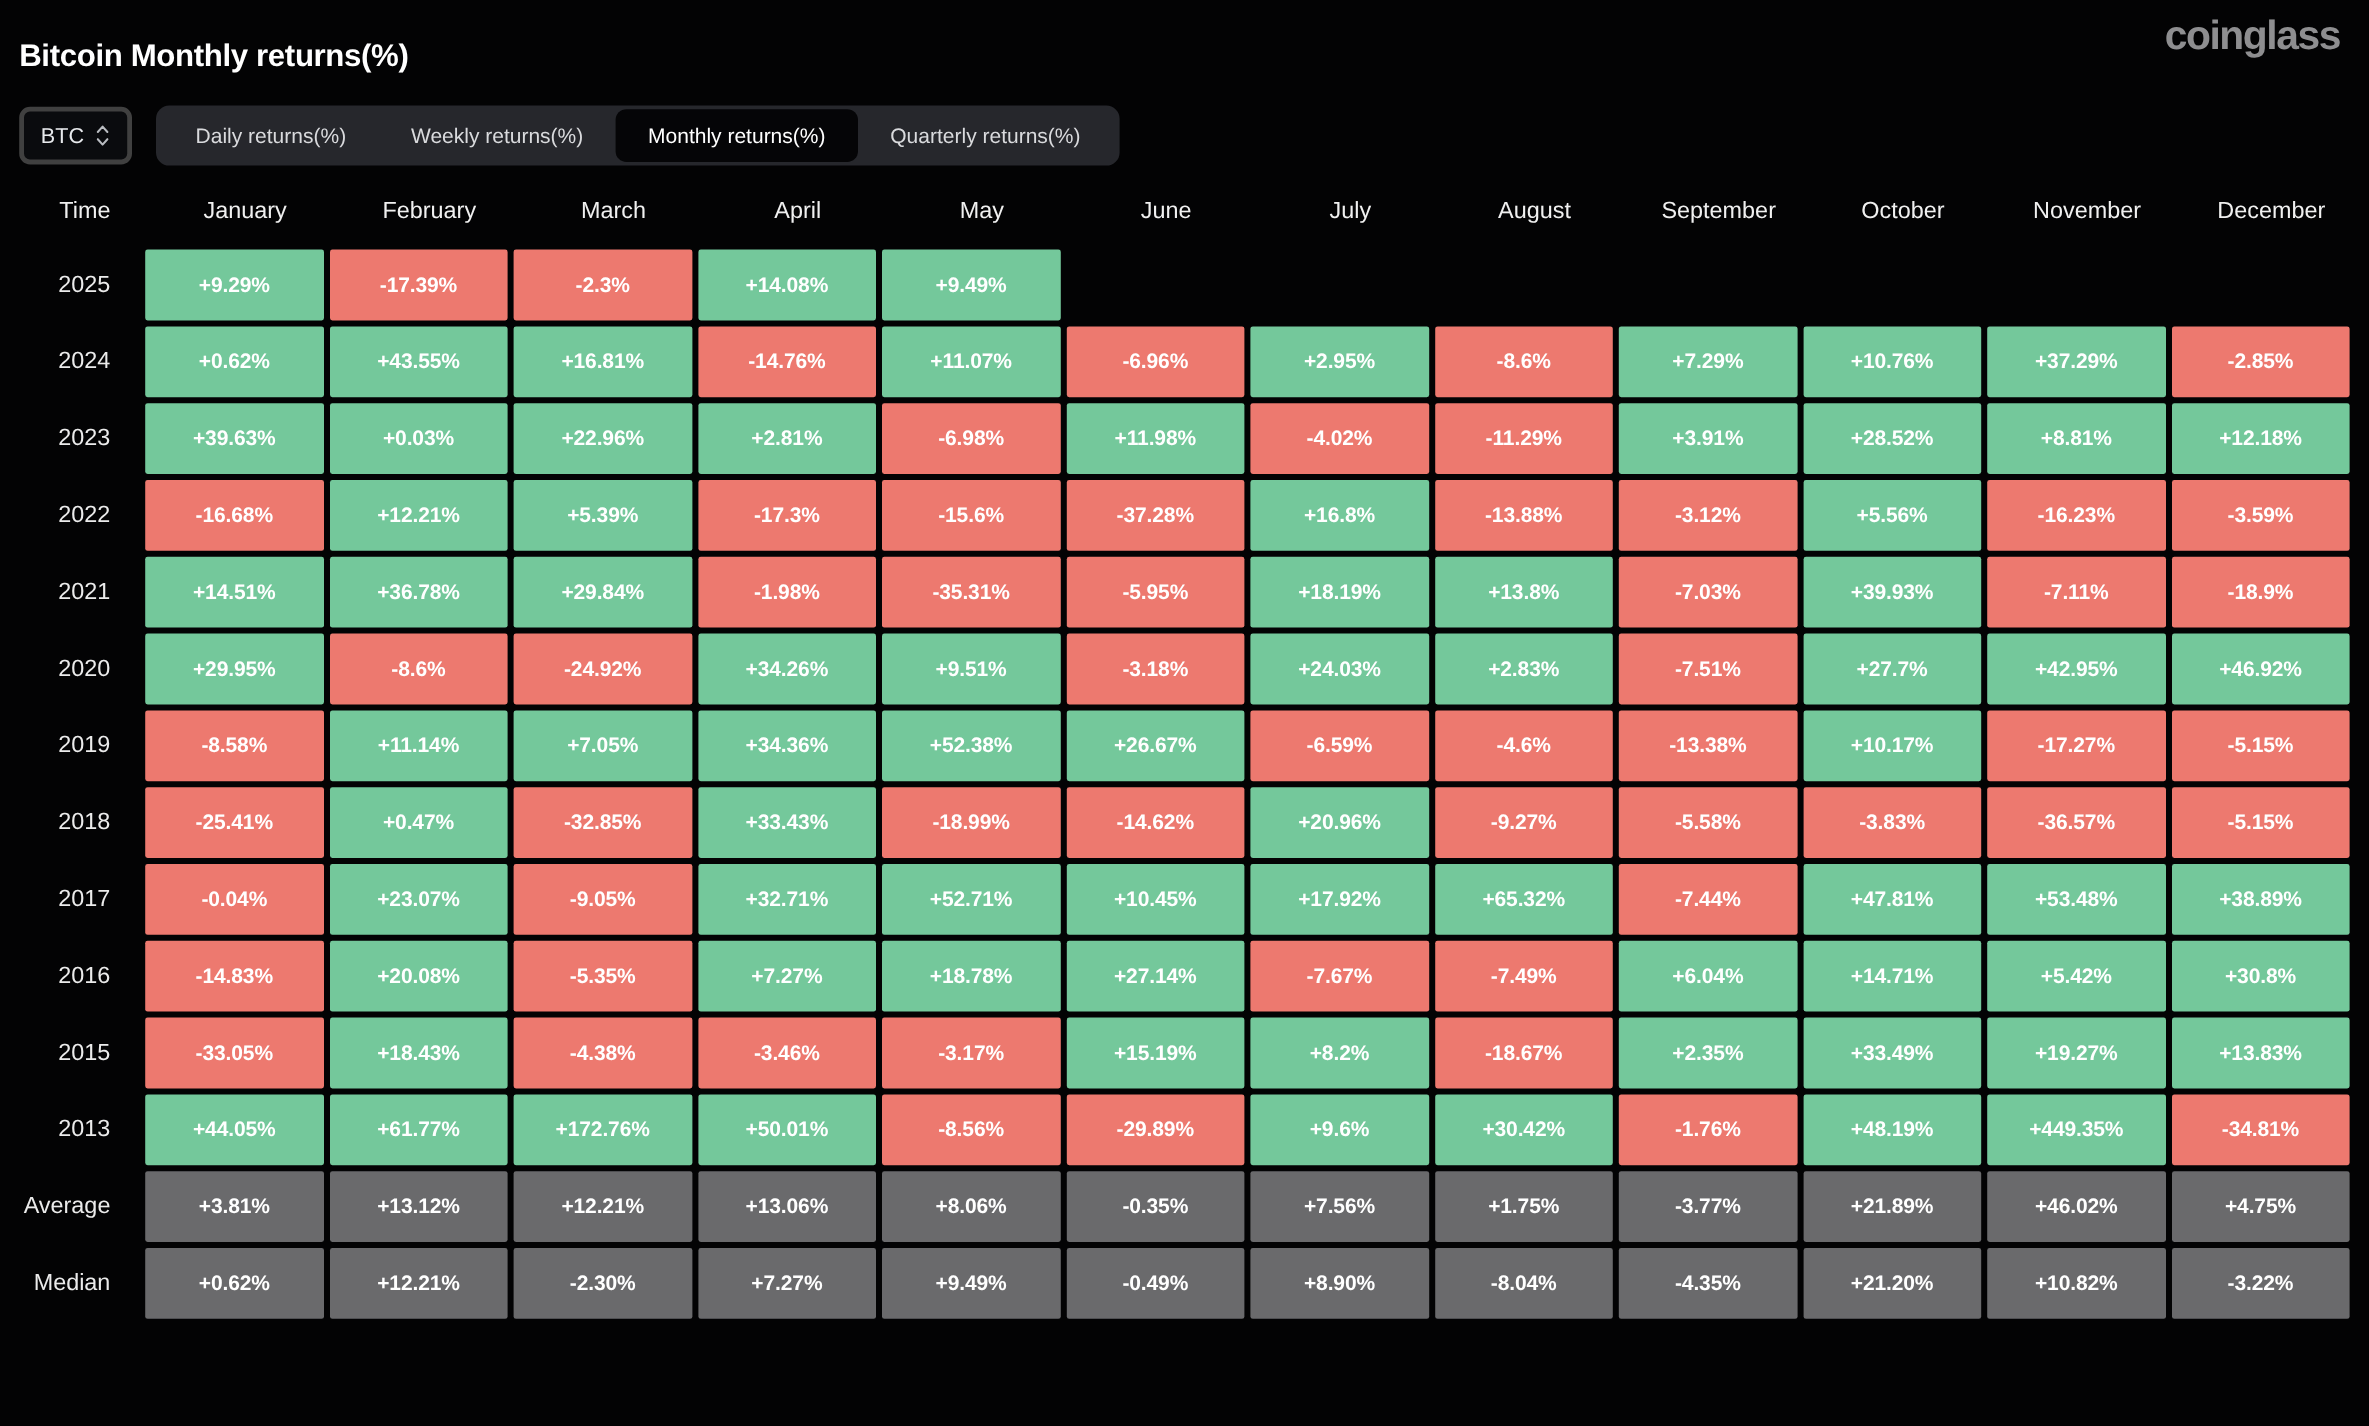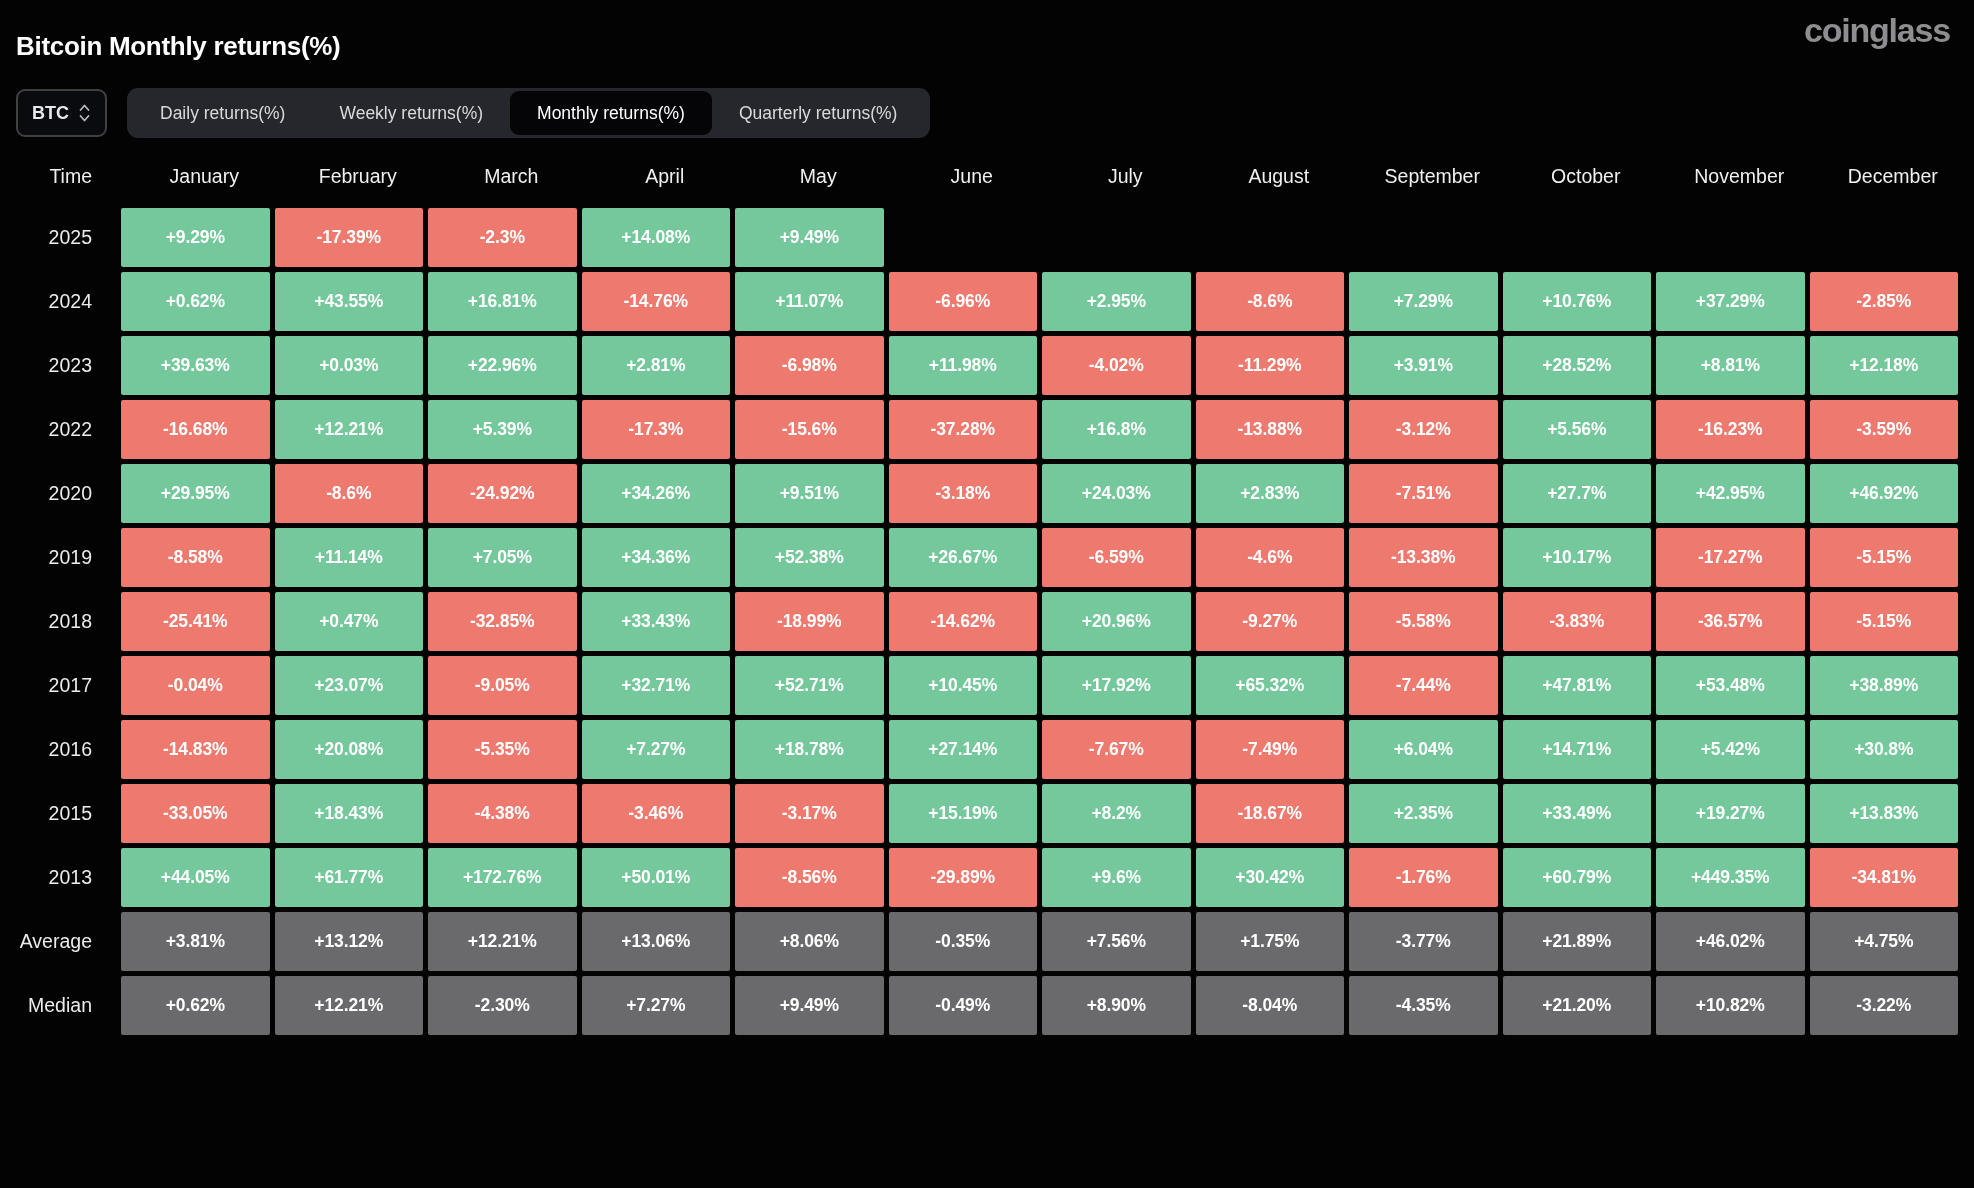--- a/index.html
+++ b/index.html
@@ -20,22 +20,22 @@
   .brand-logo {
     position: absolute; top: 12px; right: 24px;
     color: var(--logo, #8e8e90); font-size: 34px; font-weight: 700;
     letter-spacing: -1.2px; line-height: 36px;
   }
   
   .controls { display: flex; align-items: center; margin: 42px 0 0 16px; height: 50px; }
   .symbol-btn {
     display: inline-flex; align-items: center; justify-content: center; gap: 9px;
     min-width: 86px; height: 48px; padding: 0 14px;
-    background: #0a0b0e; border: 2px solid #404040; border-radius: 9px;
-    color: #e8eaed; font-size: 18px; font-weight: 700; cursor: pointer;
+    background: #0a0b0e; border: 4px solid #404040; border-radius: 9px;
+    color: #e8eaed; font-size: 18px; font-weight: 400; cursor: pointer;
     font-family: inherit;
   }
   .symbol-btn svg { display: block; }
   .tab-bar {
     display: inline-flex; align-items: center;
     margin-left: 20px; height: 50px; padding: 0 6px;
     background: var(--tabbar, #26272c); border-radius: 11px;
   }
   .tab {
     display: inline-flex; align-items: center; justify-content: center;
@@ -169,20 +169,35 @@
         <div class="cell neg">-15.6%</div>
         <div class="cell neg">-37.28%</div>
         <div class="cell pos">+16.8%</div>
         <div class="cell neg">-13.88%</div>
         <div class="cell neg">-3.12%</div>
         <div class="cell pos">+5.56%</div>
         <div class="cell neg">-16.23%</div>
         <div class="cell neg">-3.59%</div>
       </div>
       <div class="grid-row">
+        <div class="row-label">2021</div>
+        <div class="cell pos">+14.51%</div>
+        <div class="cell pos">+36.78%</div>
+        <div class="cell pos">+29.84%</div>
+        <div class="cell neg">-1.98%</div>
+        <div class="cell neg">-35.31%</div>
+        <div class="cell neg">-5.95%</div>
+        <div class="cell pos">+18.19%</div>
+        <div class="cell pos">+13.8%</div>
+        <div class="cell neg">-7.03%</div>
+        <div class="cell pos">+39.93%</div>
+        <div class="cell neg">-7.11%</div>
+        <div class="cell neg">-18.9%</div>
+      </div>
+      <div class="grid-row">
         <div class="row-label">2020</div>
         <div class="cell pos">+29.95%</div>
         <div class="cell neg">-8.6%</div>
         <div class="cell neg">-24.92%</div>
         <div class="cell pos">+34.26%</div>
         <div class="cell pos">+9.51%</div>
         <div class="cell neg">-3.18%</div>
         <div class="cell pos">+24.03%</div>
         <div class="cell pos">+2.83%</div>
         <div class="cell neg">-7.51%</div>
@@ -269,21 +284,21 @@
         <div class="row-label">2013</div>
         <div class="cell pos">+44.05%</div>
         <div class="cell pos">+61.77%</div>
         <div class="cell pos">+172.76%</div>
         <div class="cell pos">+50.01%</div>
         <div class="cell neg">-8.56%</div>
         <div class="cell neg">-29.89%</div>
         <div class="cell pos">+9.6%</div>
         <div class="cell pos">+30.42%</div>
         <div class="cell neg">-1.76%</div>
-        <div class="cell pos">+60.79%</div>
+        <div class="cell pos">+48.19%</div>
         <div class="cell pos">+449.35%</div>
         <div class="cell neg">-34.81%</div>
       </div>
       <div class="grid-row">
         <div class="row-label">Average</div>
         <div class="cell sum">+3.81%</div>
         <div class="cell sum">+13.12%</div>
         <div class="cell sum">+12.21%</div>
         <div class="cell sum">+13.06%</div>
         <div class="cell sum">+8.06%</div>

